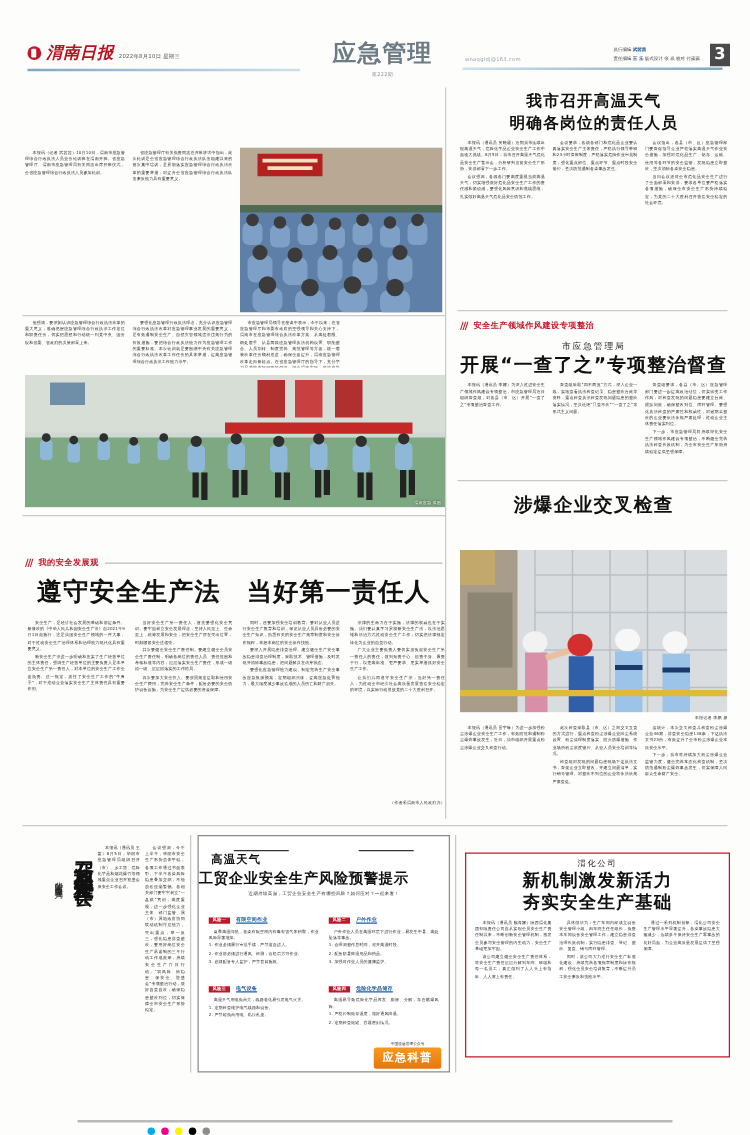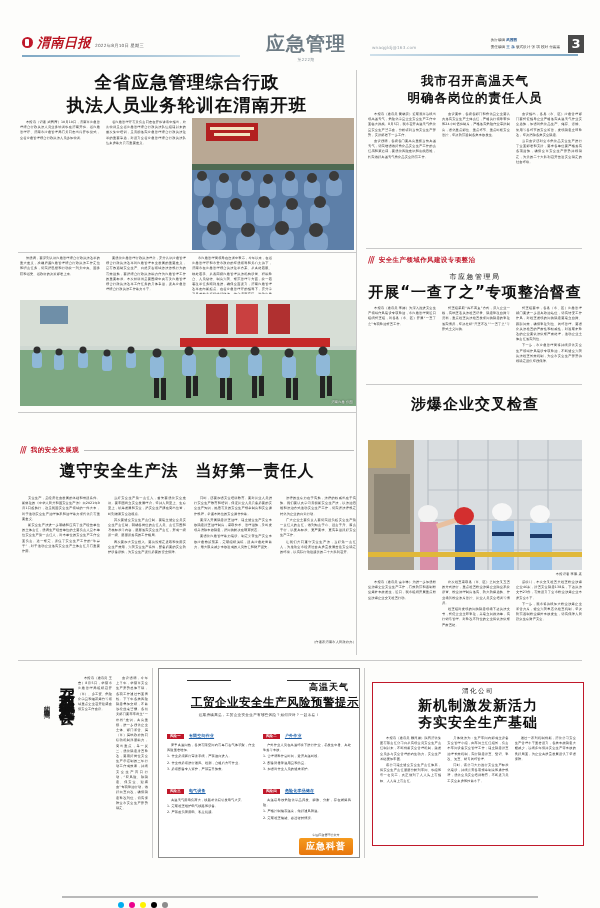--- a/index.html
+++ b/index.html
@@ -95,21 +95,21 @@
     position: absolute; right: 3px; bottom: 2px; font-size: 3.2px;
     color: #fff; text-shadow: 0 0 2px #000; letter-spacing: .2px;
   }
 
   .caption-line { font-size: 3.2px; color: #333; text-align: right; letter-spacing:.2px;}
 
   
   .box-red { position: absolute; border: 1.6px solid #c0182a; background: #fff; }
   .box-thin { position: absolute; border: 0.8px solid #8c8c8c; background: #fff; }
 
-  .warn-title { text-align: right; }
+  .warn-title { text-align: left; }
   .warn-title .wt1 {
     font-size: 9px; font-weight: bold; color: #111; letter-spacing: 1px;
     display: inline-block; position: relative; padding: 0 10px;
   }
   .warn-title .wt2 { font-size: 11.5px; font-weight: bold; color: #111; letter-spacing: .5px; }
   .warn-sub { text-align:center; font-size: 3.6px; color: #333; margin-top: 3px; letter-spacing:.3px;}
 
   .risk-tag {
     display: inline-block; background: #c0182a; color: #fff;
     font-size: 3.4px; padding: 0.5px 3px; font-weight: bold; letter-spacing:.2px;
@@ -176,24 +176,20 @@
 
   <div class="vrule" style="left:356px; top:70px; height:585px;"></div>
   <div class="hrule" style="left:18px; top:412px; width:338px;"></div>
   <div class="hrule" style="left:18px; top:660px; width:564px;"></div>
   <div class="vrule" style="left:152px; top:668px; height:190px;"></div>
   <div class="vrule" style="left:364px; top:668px; height:190px;"></div>
   <div class="hrule" style="left:18px; top:252px; width:338px;"></div>
   <div class="hrule" style="left:366px; top:248px; width:216px;"></div>
   <div class="hrule" style="left:366px; top:384px; width:216px;"></div>
 
-  <div style="position:absolute; left:20px; top:72px; width:334px;">
-    <div class="hl-main" style="font-size:17.5px;">全省应急管理综合行政</div>
-    <div class="hl-main" style="font-size:17.5px; margin-top:2px;">执法人员业务轮训在渭南开班</div>
-  </div>
 
   <div class="ct" style="position:absolute; left:20px; top:120px; width:80px; height:128px;">
     <p>本报讯（记者 武茜茜）10月10日，渭南市应急管理综合行政执法人员业务轮训班在渭南开班。省应急管理厅、渭南市应急管理局有关同志出席开班仪式，全省应急管理综合行政执法人员参加轮训。</p>
   </div>
   <div class="ct" style="position:absolute; left:106px; top:120px; width:80px; height:128px; overflow:hidden;">
     <p>省应急管理厅有关负责同志在开班讲话中指出，此次轮训是全省应急管理综合行政执法队伍组建以来的首次集中培训，是贯彻落实应急管理综合行政执法改革的重要举措，对提升全省应急管理综合行政执法队伍素质能力具有重要意义。</p>
   </div>
 
   <div class="photo" style="left:192px; top:118px; width:162px; height:132px;">
     <svg class="photo-grad" viewBox="0 0 162 132" preserveAspectRatio="none">
@@ -391,21 +387,21 @@
   <div class="ct" style="position:absolute; left:516px; top:580px; width:66px; height:74px; overflow:hidden;">
     <p>据统计，本次交叉检查共检查粉尘涉爆企业46家，排查安全隐患138条，下达执法文书23份，有效提升了全市粉尘涉爆企业本质安全水平。</p>
     <p>下一步，我市将持续加大粉尘涉爆企业监管力度，健全完善常态化检查机制，坚决防范遏制粉尘爆炸事故发生，切实保障人民群众生命财产安全。</p>
   </div>
 
   <div class="banner" style="position:absolute; left:20px; top:446px; width:334px;">
     <span class="slash">///</span>
     <span class="btext">我的安全发展观</span>
     <span class="bline"></span>
   </div>
-  <div class="hl-main" style="position:absolute; left:20px; top:462px; width:334px; font-size:16px;">遵守安全生产法　当好第一责任人</div>
+  <div class="hl-main" style="position:absolute; left:20px; top:462px; width:334px; font-size:20px;">遵守安全生产法　当好第一责任人</div>
 
   <div class="ct" style="position:absolute; left:22px; top:496px; width:78px; height:148px; overflow:hidden;">
     <p>安全生产，是经济社会发展的基础和前提条件。新修改的《中华人民共和国安全生产法》自2021年9月1日起施行，这是我国安全生产领域的一件大事，对于推动安全生产治理体系和治理能力现代化具有重要意义。</p>
     <p>新安全生产法进一步明确和压实了生产经营单位的主体责任，强调生产经营单位的主要负责人是本单位安全生产第一责任人，对本单位的安全生产工作全面负责。这一规定，抓住了安全生产工作的“牛鼻子”，对于推动企业落实安全生产主体责任具有重要作用。</p>
   </div>
   <div class="ct" style="position:absolute; left:108px; top:496px; width:78px; height:148px; overflow:hidden;">
     <p>当好安全生产第一责任人，首先要强化安全意识。要牢固树立安全发展理念，坚持人民至上、生命至上，统筹发展和安全，把安全生产摆在突出位置，时刻绷紧安全这根弦。</p>
     <p>其次要健全安全生产责任制。要建立健全全员安全生产责任制，明确各岗位的责任人员、责任范围和考核标准等内容，层层落实安全生产责任，形成一级抓一级、层层抓落实的工作格局。</p>
     <p>再次要加大安全投入。要按照规定提取和使用安全生产费用，完善安全生产条件，配备必要的安全防护设备设施，为安全生产提供必要的资金保障。</p>
   </div>
@@ -430,21 +426,21 @@
     <p>会议强调，今年上半年，华阴市安全生产形势总体平稳，各项工作通过书面表彰。下半年各类风险隐患叠加交织，不能放松丝毫警惕。各相关部门要牢牢树立“一盘棋”意识，高度重视，进一步强化企业主体、部门监管、属（市）属地政府协同联动机制浮层能力，突出重点，举一反三，强化隐患排查整改，要用好岗位安全生产承诺制的三年行动工作成效果，持续安全生产百日行动，“双风险、除隐患、保安全、迎盛会”专项整治行动，做好自查自改，确保隐患整改到位，切实保障全市安全生产形势稳定。</p>
   </div>
 
   <div class="box-thin" style="left:158px; top:668px; width:202px; height:190px;">
     <div class="warn-title" style="margin-top:6px; position:relative;">
       <div style="position:relative;">
         <span style="position:absolute; left:28px; top:5px; width:44px; height:1px; background:#333; display:block;"></span>
         <span style="position:absolute; right:28px; top:5px; width:44px; height:1px; background:#333; display:block;"></span>
         <span class="wt1">高温天气</span>
       </div>
-      <div class="wt2" style="margin-top:1px;text-decoration:underline;">工贸企业安全生产风险预警提示</div>
+      <div class="wt2" style="margin-top:1px;">工贸企业安全生产风险预警提示</div>
     </div>
     <div class="warn-sub">近期持续高温，工贸企业安全生产有哪些风险？如何应对？一起来看！</div>
 
     <div style="display:flex; gap:8px; padding:5px 8px 0 8px;">
       <div style="flex:1;">
         <div><span class="risk-tag">风险一</span>
              <span class="risk-head">有限空间作业</span></div>
         <div class="ct" style="margin-top:2px;">
           <p style="text-indent:4px;">夏季高温闷热，各类有限空间内有毒有害气体积聚，作业风险显著增加。</p>
           <p style="text-indent:0;">1. 作业必须履行审批手续，严禁擅自进入。</p>

